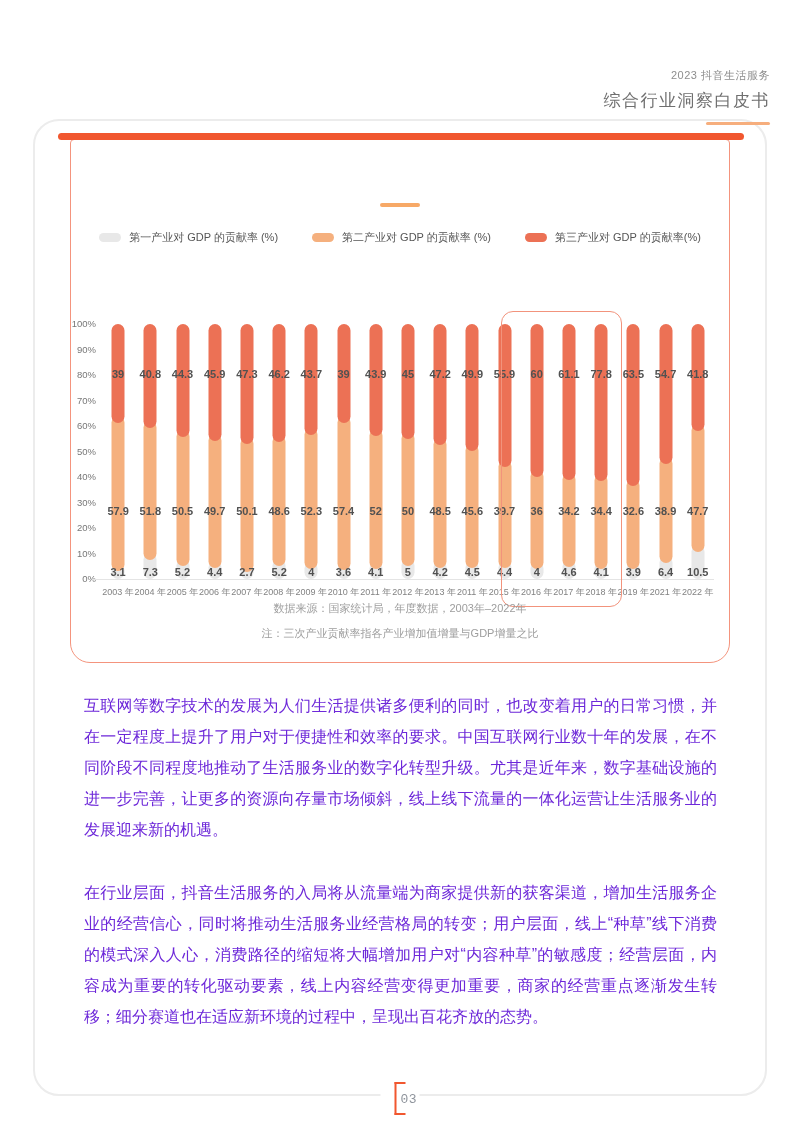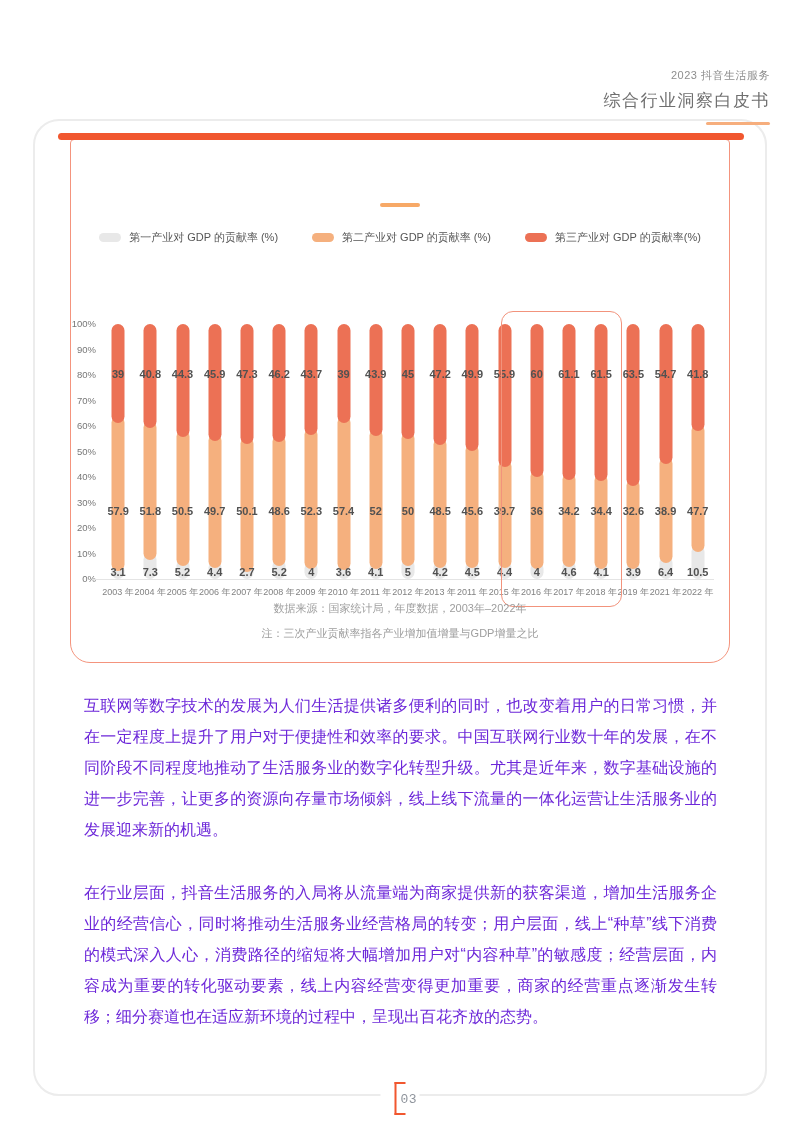--- a/index.html
+++ b/index.html
@@ -270,21 +270,21 @@
           <div class="lbl lbl-s">34.2</div>
           <div class="lbl lbl-f">4.6</div>
           <div class="xlab">2017 年</div>
         </div>
         <div class="col">
           <div class="bar">
             <div class="seg" style="bottom: 0px; height: 17.455px; background: rgb(232, 232, 232);"></div>
             <div class="seg" style="bottom: 10.455px; height: 94.72px; background: rgb(245, 176, 126);"></div>
             <div class="seg" style="bottom: 98.175px; height: 156.825px; background: rgb(236, 113, 85);"></div>
           </div>
-          <div class="lbl lbl-t">61.5</div>
+          <div class="lbl lbl-t">77.8</div>
           <div class="lbl lbl-s">34.4</div>
           <div class="lbl lbl-f">4.1</div>
           <div class="xlab">2018 年</div>
         </div>
         <div class="col">
           <div class="bar">
             <div class="seg" style="bottom: 0px; height: 16.945px; background: rgb(232, 232, 232);"></div>
             <div class="seg" style="bottom: 9.945px; height: 90.13px; background: rgb(245, 176, 126);"></div>
             <div class="seg" style="bottom: 93.075px; height: 161.925px; background: rgb(236, 113, 85);"></div>
           </div>

